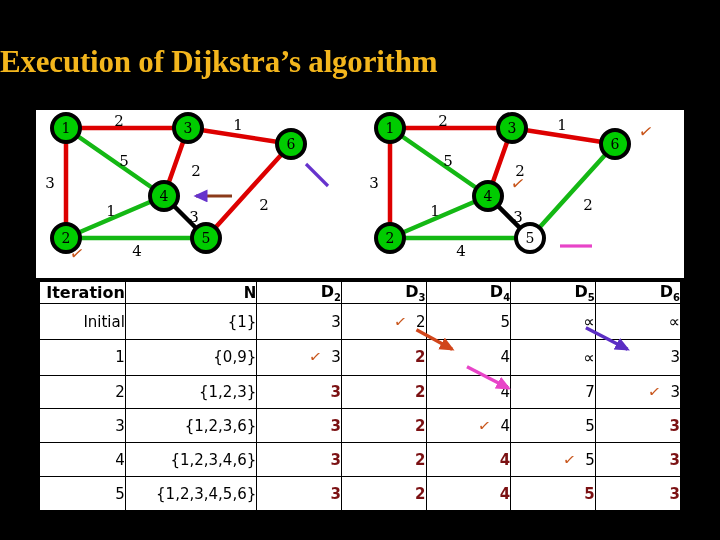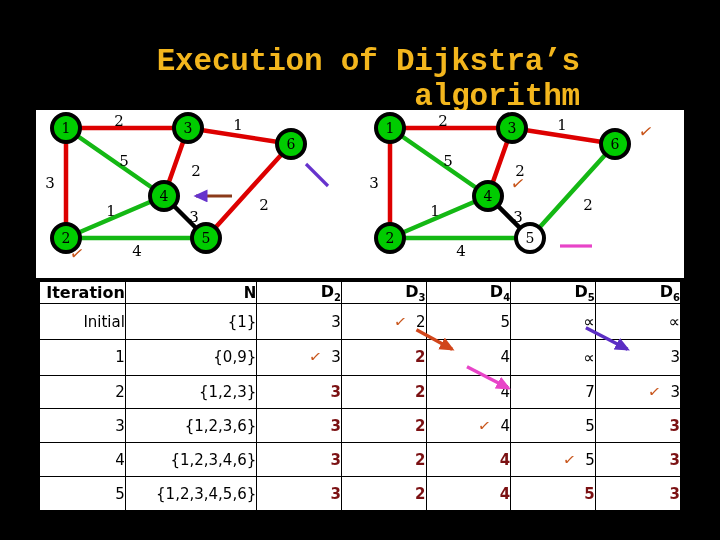--- a/index.html
+++ b/index.html
@@ -4,23 +4,23 @@
 <style>
   html,body{margin:0;padding:0;}
   body{
     width:720px;height:540px;background:#000000;overflow:hidden;
     font-family:"Liberation Sans", sans-serif;
   }
   #root{position:relative;width:720px;height:540px;}
 
   
   #title{
-    position:absolute;left:0;top:44px;width:580px;text-align:right;
+    position:absolute;left:0;top:44px;width:580px;text-align:left;
     color:#f3b61d;font-size:31px;font-weight:bold;letter-spacing:-0.2px;
-    font-family:Liberation Mono, monospace;
+    font-family:Liberation Serif, serif;
   }
 
   
   #graphs{
     position:absolute;left:36px;top:110px;width:648px;height:168px;
     background:#ffffff;
   }
   .gsvg{position:absolute;left:0;top:0;}
 
   

